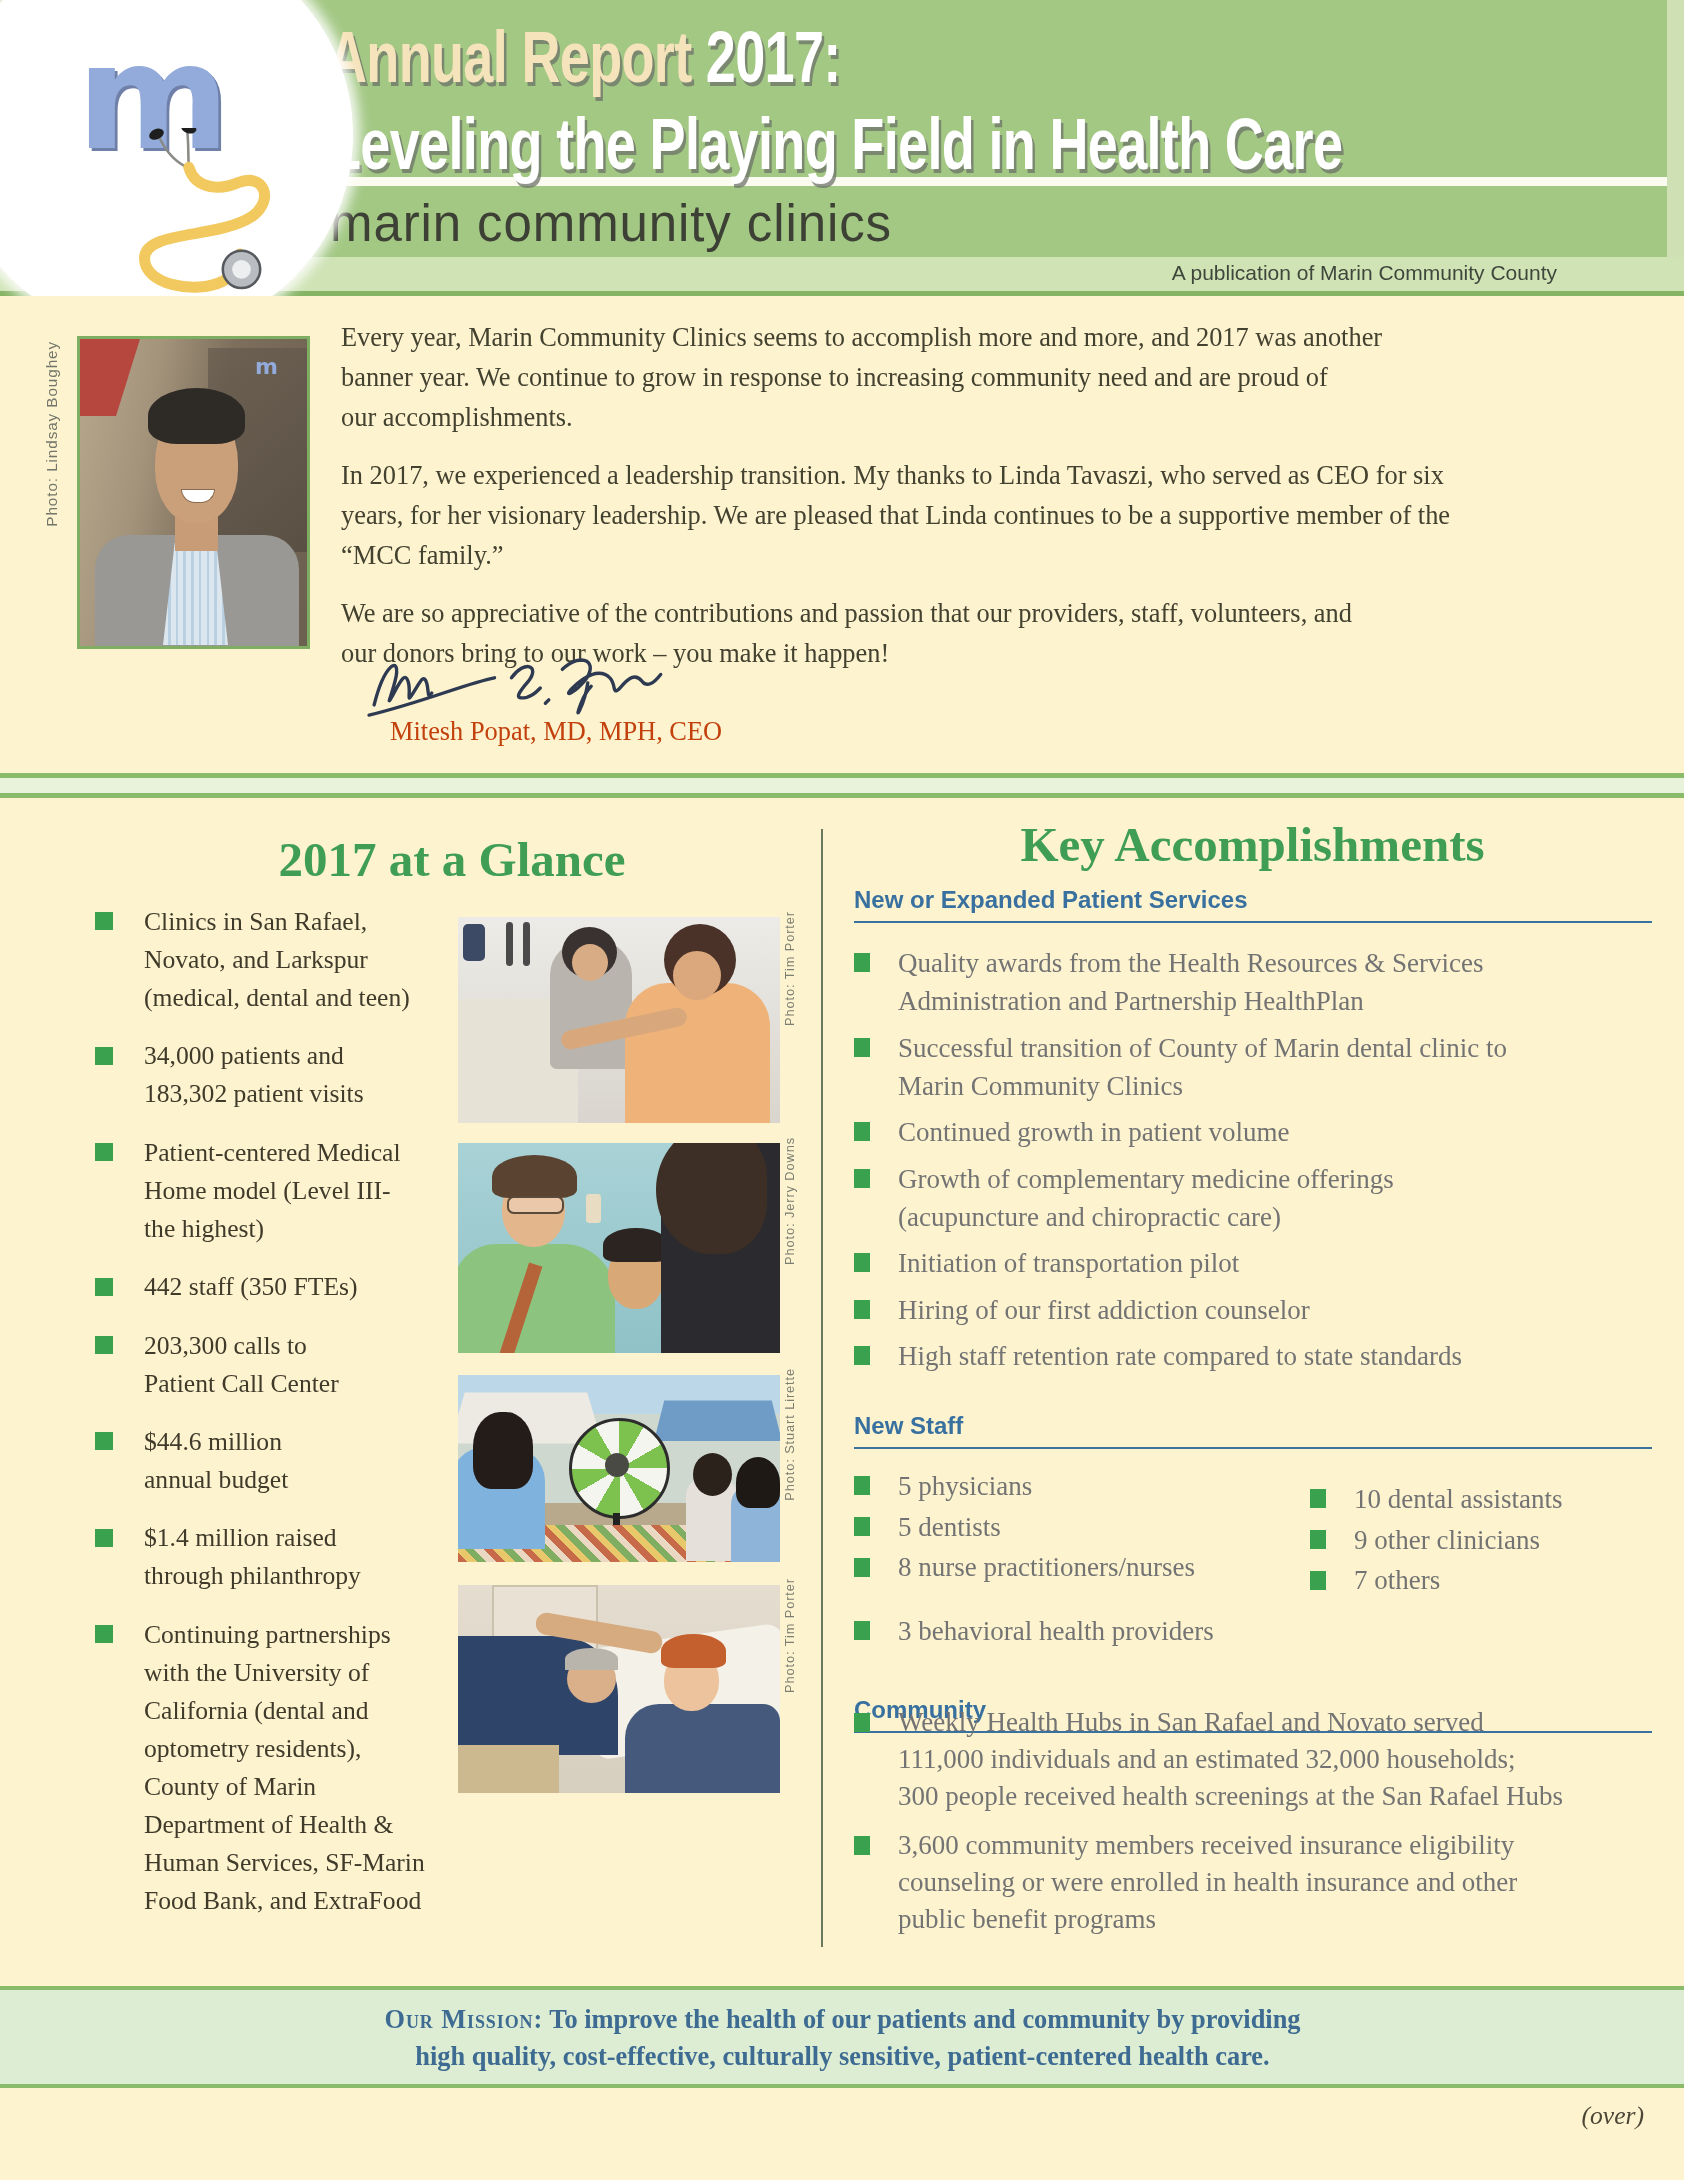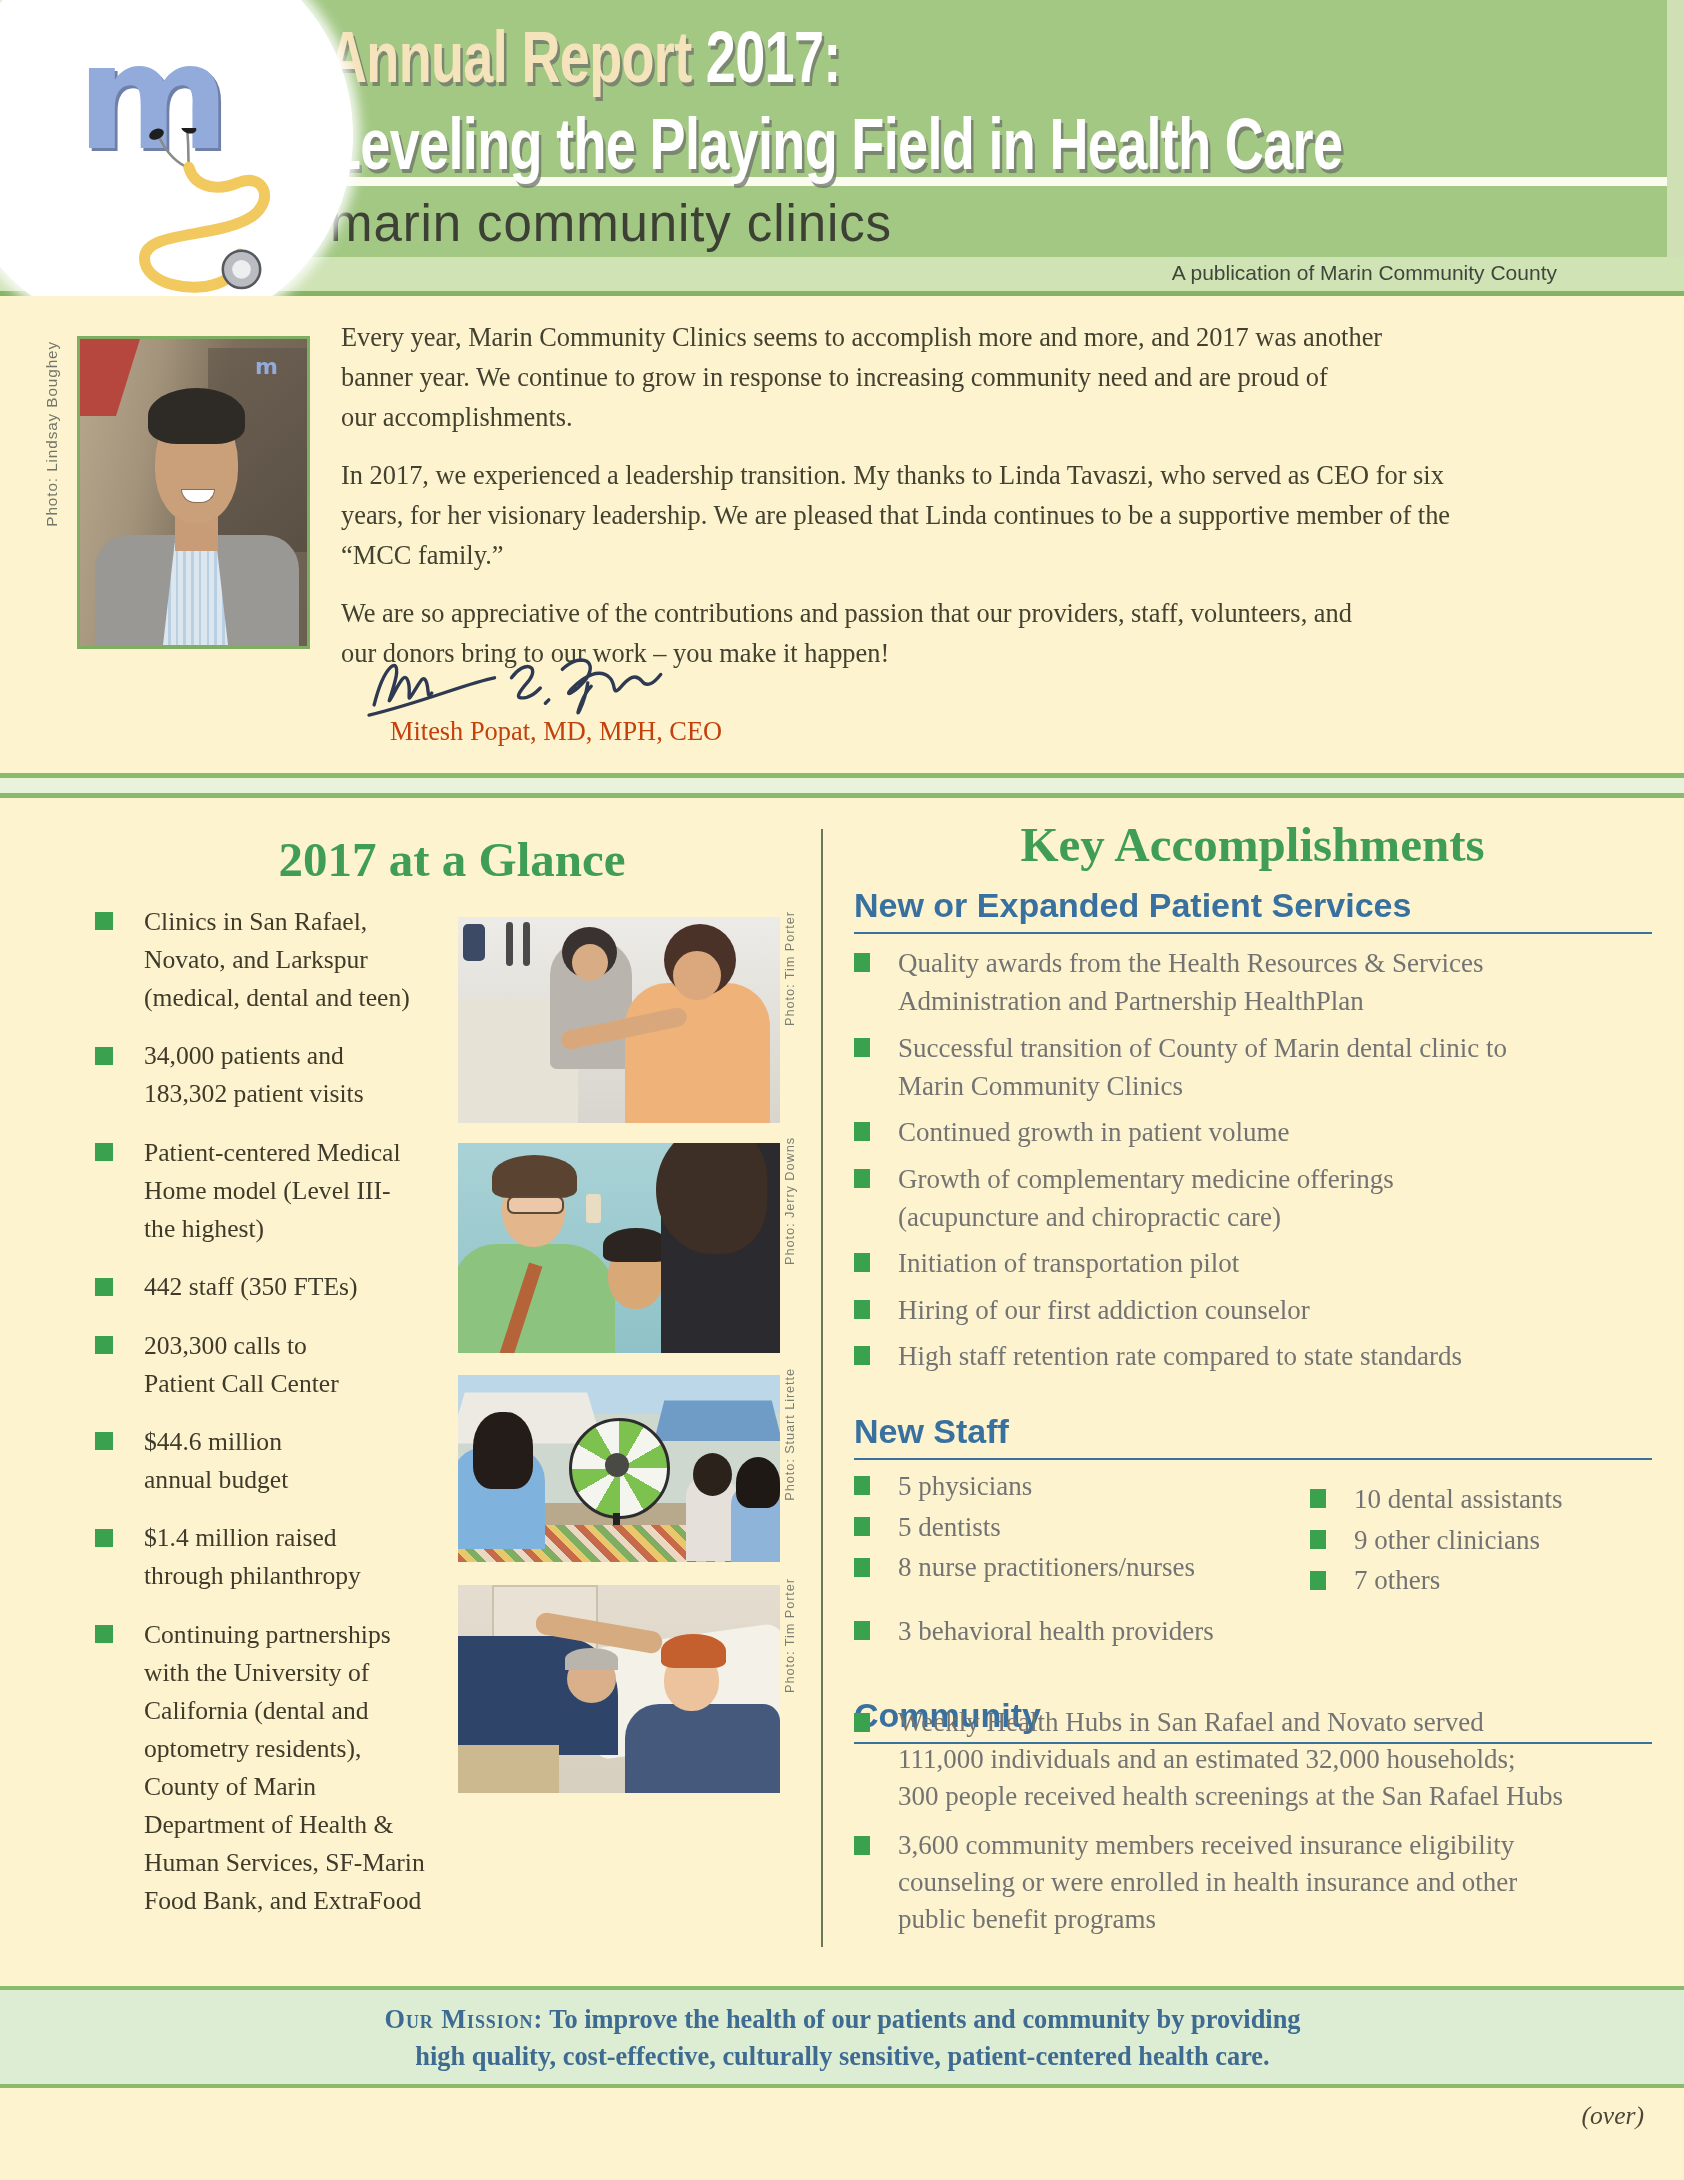--- a/index.html
+++ b/index.html
@@ -39,21 +39,21 @@
   .glance-title{position:absolute;left:94px;top:831px;width:716px;text-align:center;font-size:49px;font-weight:bold;color:#3f9e53;}
   .glance-list{position:absolute;left:95px;top:903px;width:366px;}
   .b-item{position:relative;padding-left:49px;margin-bottom:20.4px;font-size:25.6px;line-height:38px;color:#3f3a2a;white-space:pre-line;}
   .b-item::before{content:"";position:absolute;left:0;top:9.4px;width:18px;height:18px;background:#3aa24f;}
 
   .photo{position:absolute;left:458px;width:322px;overflow:hidden;background:#cfcbc2;}
   .photo-credit{position:absolute;left:782px;writing-mode:vertical-rl;transform:rotate(180deg);font-family:"Liberation Sans","DejaVu Sans",sans-serif;font-size:12.8px;color:#7b7e72;letter-spacing:0.9px;}
   .shape{position:absolute;}
 
   .key-title{position:absolute;left:852px;top:816px;width:801px;text-align:center;font-size:49px;font-weight:bold;color:#3f9e53;}
-  .sub-head{position:absolute;left:854px;width:798px;box-sizing:border-box;font-family:"Liberation Sans","DejaVu Sans",sans-serif;font-weight:bold;font-size:34px;color:#38709f;border-bottom:2.6px solid #3a729f;padding-bottom:6.8px;}
+  .sub-head{position:absolute;left:854px;width:798px;box-sizing:border-box;font-family:"Liberation Sans","DejaVu Sans",sans-serif;font-weight:bold;font-size:24px;color:#38709f;border-bottom:2.6px solid #3a729f;padding-bottom:6.8px;}
   .r-list{position:absolute;left:854px;width:809px;}
   .r-item{position:relative;padding-left:44px;margin-bottom:8.5px;font-size:27px;line-height:38px;color:#737373;white-space:pre-line;}
   .r-item::before{content:"";position:absolute;left:0;top:9.4px;width:16px;height:19px;background:#3aa24f;}
   .staff-col{position:absolute;width:400px;}
   .staff-col .r-item{margin-bottom:2.6px;}
 
   
   .mission{position:absolute;left:0;top:1986px;width:1685px;height:94px;background:#ddedd3;border-top:4.3px solid #8abb6a;border-bottom:4.3px solid #8abb6a;text-align:center;color:#3d6b92;}
   .mission .l1{margin-top:13.6px;font-size:26.4px;font-weight:bold;}
   .mission .l1 .sc{font-variant:small-caps;letter-spacing:0.9px;}

